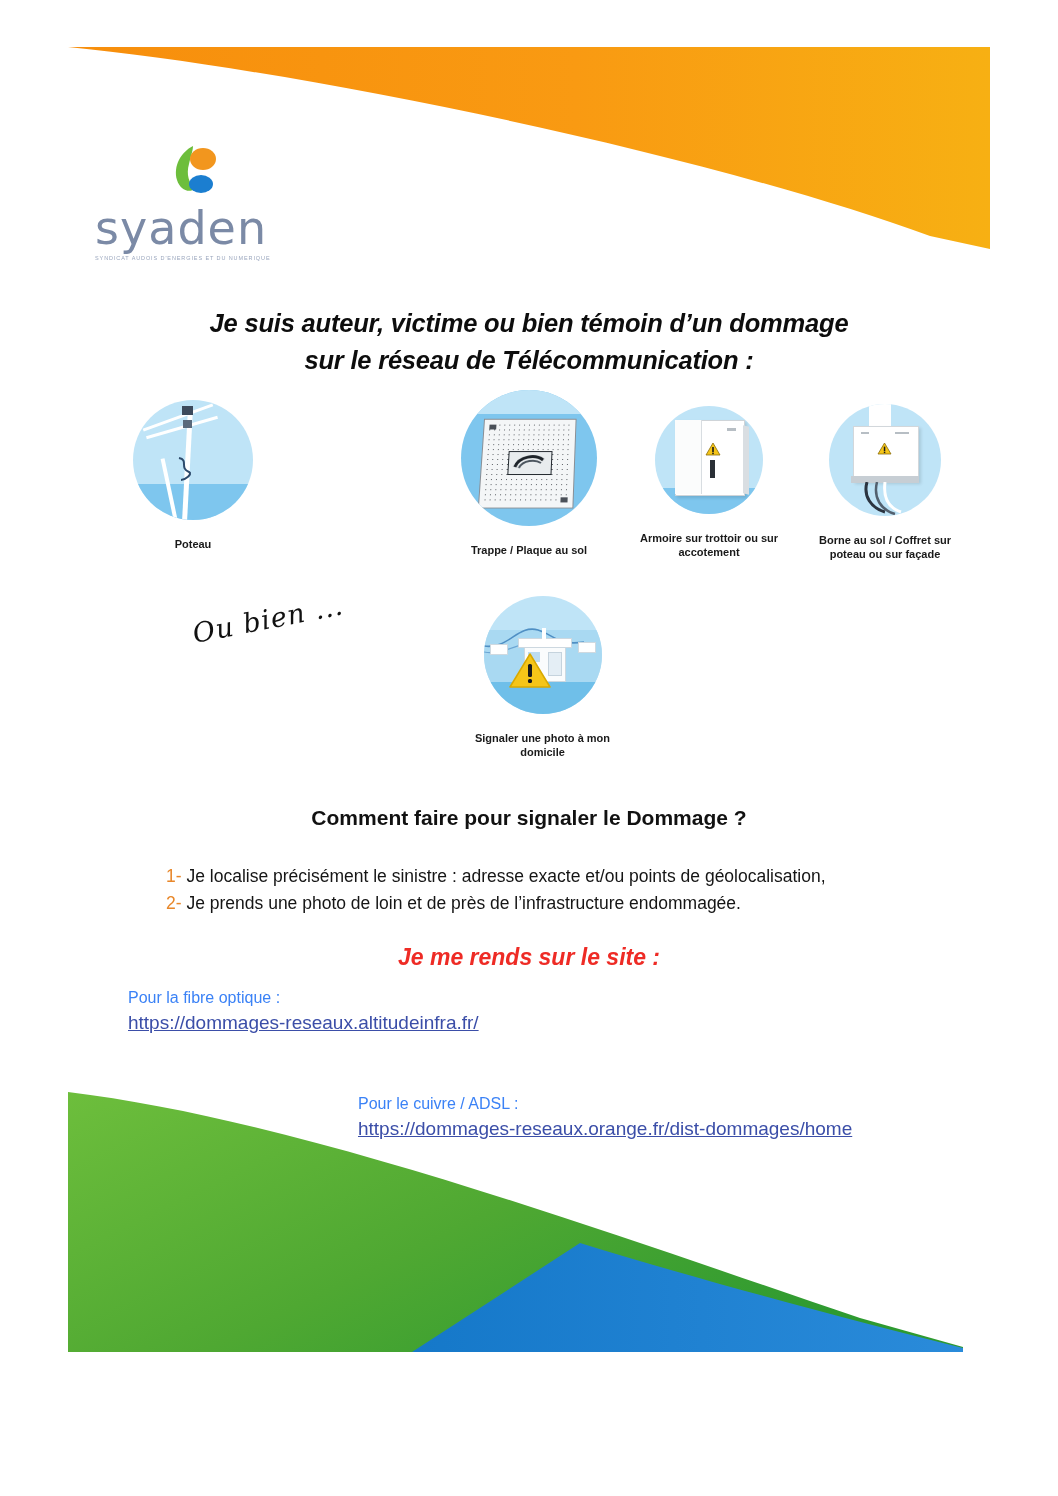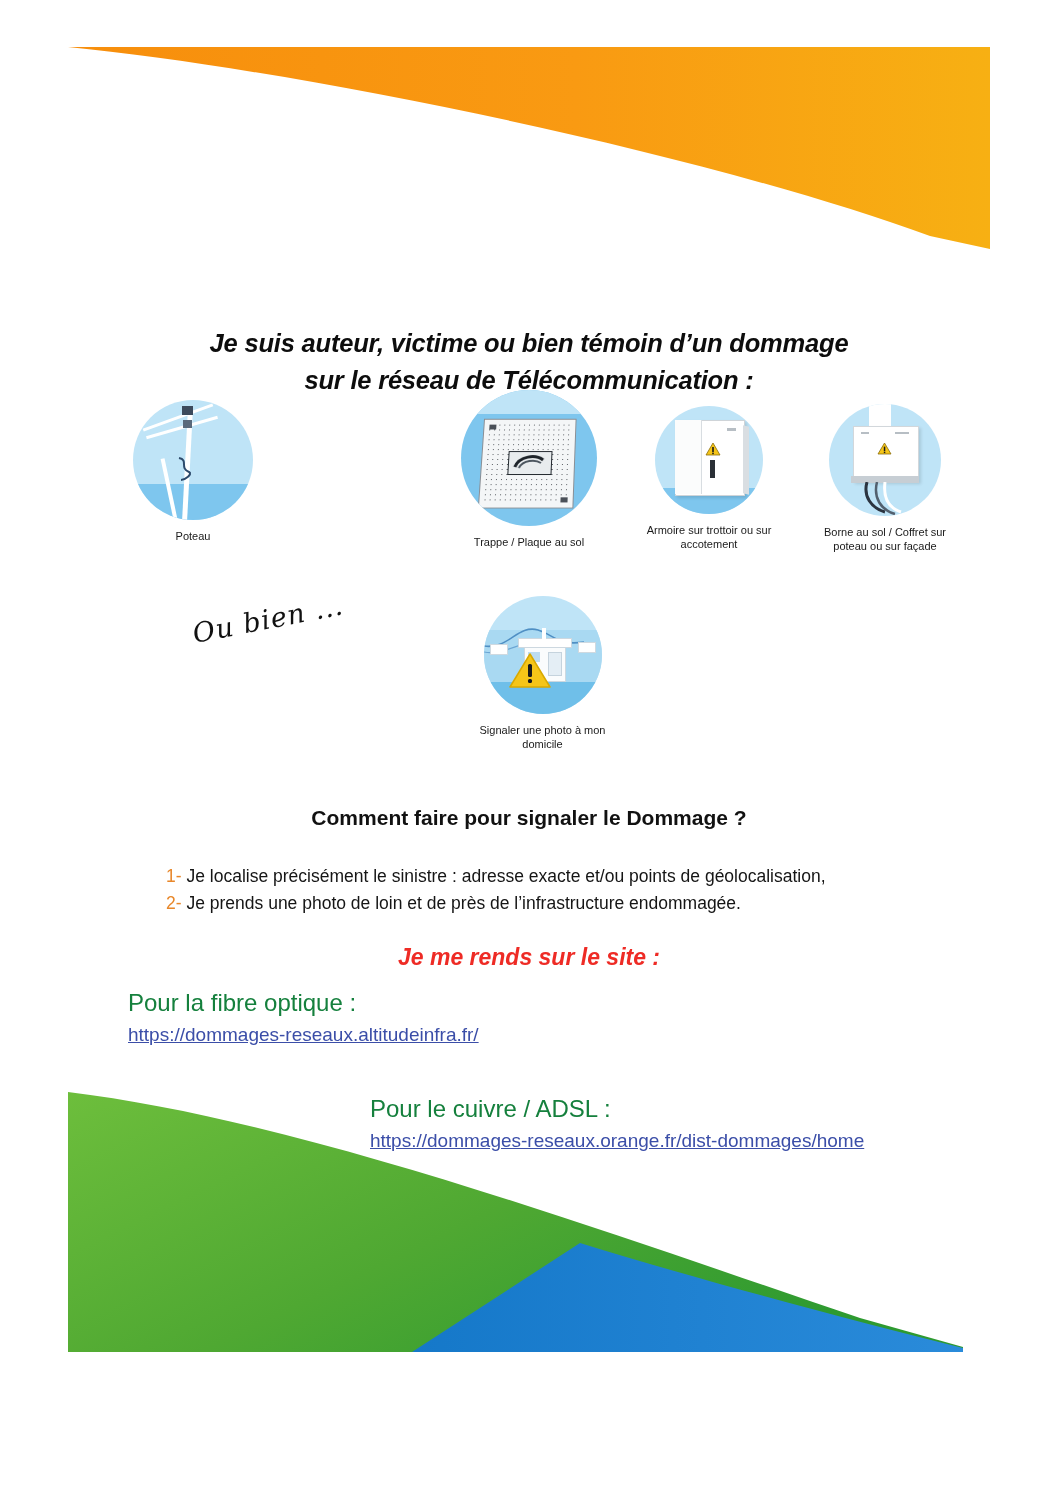--- a/index.html
+++ b/index.html
@@ -68,21 +68,20 @@
     left: 0;
     top: 305px;
     width: 1058px;
     text-align: center;
     font-weight: bold;
     font-style: italic;
     font-size: 25.5px;
     line-height: 1.45;
     color: #0d0d0d;
     letter-spacing: -0.2px;
-    margin-top: 20px;
   }
 
   #how-heading {
     position: absolute;
     left: 0;
     top: 806px;
     width: 1058px;
     text-align: center;
     font-weight: bold;
     font-size: 21px;
@@ -121,23 +120,23 @@
     overflow: hidden;
   }
   .ground {
     position: absolute;
     left: 0;
     right: 0;
     bottom: 0;
     background: #7ec6ee;
   }
   .icon-caption {
-    margin-top: 10px;
+    margin-top: 18px;
     font-size: 11px;
-    font-weight: normal;
+    font-weight: bold;
     line-height: 1.25;
     color: #1a1a1a;
   }
 
   
   .pole {
     position: absolute;
     background: #ffffff;
   }
 
@@ -175,34 +174,34 @@
     color: #151515;
   }
   .step-num {
     color: #e8872a;
     font-weight: normal;
   }
 
   
   .link-block { position: absolute; }
   .link-label {
-    font-size: 24px;
-    color: #15803d;
+    font-size: 16px;
+    color: #3b82f6;
     line-height: 1.45;
   }
   .link-url {
     font-size: 19px;
     color: #3b4ea8;
     text-decoration: underline;
     line-height: 1.45;
     display: inline-block;
     cursor: pointer;
   }
   #fiber-block { left: 128px; top: 986px; }
-  #copper-block { left: 358px; top: 1092px; margin-left: 12px; }
+  #copper-block { left: 358px; top: 1092px; }
 </style>
 </head>
 <body>
 
 <div id="page">
 
   <svg class="banner-svg" viewBox="0 0 1058 1496">
     <defs>
       <linearGradient id="gradOrange" x1="0" y1="0" x2="1" y2="0">
         <stop offset="0%" stop-color="#F78E0C"></stop>
@@ -220,20 +219,31 @@
       </linearGradient>
     </defs>
 
     <path d="M 68,47 C 300,70 700,152 930,236 L 990,249 L 990,47 Z" fill="url(#gradOrange)"></path>
 
     <path d="M 68,1092 C 300,1120 600,1230 860,1318 L 963,1347 L 963,1352 L 68,1352 Z" fill="url(#gradGreen)"></path>
 
     <path d="M 412,1352 L 580,1243 C 700,1280 850,1320 963,1348 L 963,1352 Z" fill="url(#gradBlue)"></path>
   </svg>
 
+  <div id="logo-block">
+    <div id="logo-mark">
+      <svg viewBox="0 0 62 62" width="62" height="62">
+        <path d="M30 6 C18 12, 10 26, 14 40 C17 50, 27 54, 32 48 C26 44, 23 34, 26 24 C28 16, 30 10, 30 6 Z" fill="#6DBE3C"></path>
+        <ellipse cx="40" cy="19" rx="13" ry="11" fill="#F2961E"></ellipse>
+        <ellipse cx="38" cy="44" rx="12" ry="9" fill="#1B7ED0"></ellipse>
+      </svg>
+    </div>
+    <div id="logo-wordmark">syADen</div>
+    <div id="logo-tagline">syndicat audois d'energies et du numerique</div>
+  </div>
 
   <div id="main-heading">
     <div>Je suis auteur, victime ou bien témoin d’un dommage</div>
     <div>sur le réseau de Télécommunication :</div>
   </div>
 
   <div class="icon-row">
 
     <div class="icon-cell" style="left:0px; top:2px; width:130px;">
       <div class="circle" style="width:120px; height:120px;">

